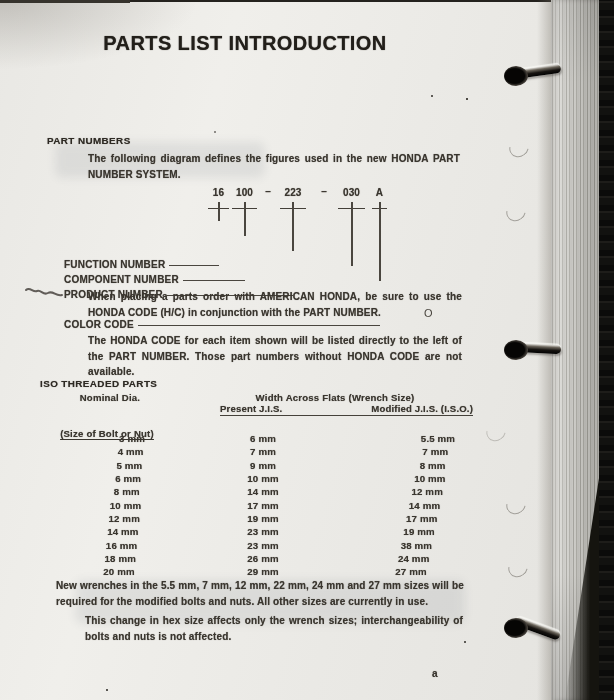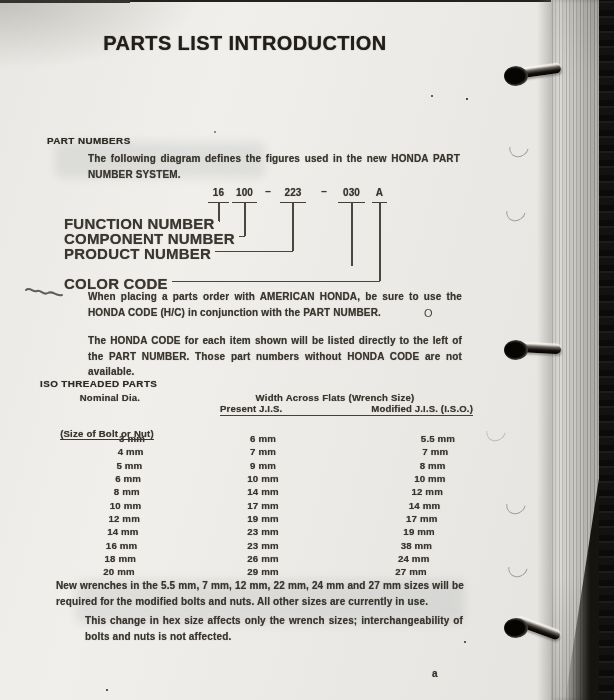--- a/index.html
+++ b/index.html
@@ -5,24 +5,24 @@
   html,body{margin:0;padding:0;background:#888;}
   .page{position:relative;width:614px;height:700px;overflow:hidden;
         background:linear-gradient(105deg,#e9e8e4,#f0efeb 30%,#eae9e5 62%,#e4e3df);
         font-family:"Liberation Sans",sans-serif;}
   .abs{position:absolute;}
   .txt{font-family:"Liberation Sans",sans-serif;font-weight:700;color:#3a362f;
        text-shadow:0 0 .8px rgba(60,55,48,.65);letter-spacing:.15px;}
   .para{font-size:10px;line-height:15.6px;text-align:justify;}
   .heading{font-size:9.9px;letter-spacing:.4px;color:#2e2a24;}
   .title{font-size:20px;letter-spacing:.4px;color:#221f1a;text-shadow:0 0 1px rgba(30,28,24,.8);}
-  .num{font-size:10px;border-bottom:1.6px solid #433f38;padding-bottom:4px;text-align:center;}
+  .num{font-size:10px;border-bottom:1.6px solid #433f38;padding-bottom:10px;text-align:center;}
   .sep{font-size:10px;text-align:center;}
   .vline{width:1.6px;background:#4a463f;}
-  .legendrow{display:flex;align-items:flex-start;height:13px;font-size:15px;letter-spacing:.2px;}
+  .legendrow{display:flex;align-items:flex-start;height:13px;font-size:10px;letter-spacing:.2px;margin-top:44px;}
   .leader{flex:1;height:6px;border-bottom:1.6px solid #4a463f;margin-left:4px;}
   .th{font-size:9.6px;text-align:center;letter-spacing:.2px;}
   .u{text-decoration:underline;text-decoration-thickness:1.4px;text-underline-offset:2px;}
   .subhdr{display:flex;justify-content:space-between;border-bottom:1.6px solid #45413a;
           padding-bottom:1px;font-size:9.6px;}
   .trow{position:absolute;left:0;width:100%;height:12px;font-size:9.7px;}
   .trow span{position:absolute;width:84px;text-align:center;}
   .c1{left:calc(90px - var(--d)*1.3px);}
   .c2{left:221px;}
   .c3{left:calc(396px - var(--d)*2.7px);}

